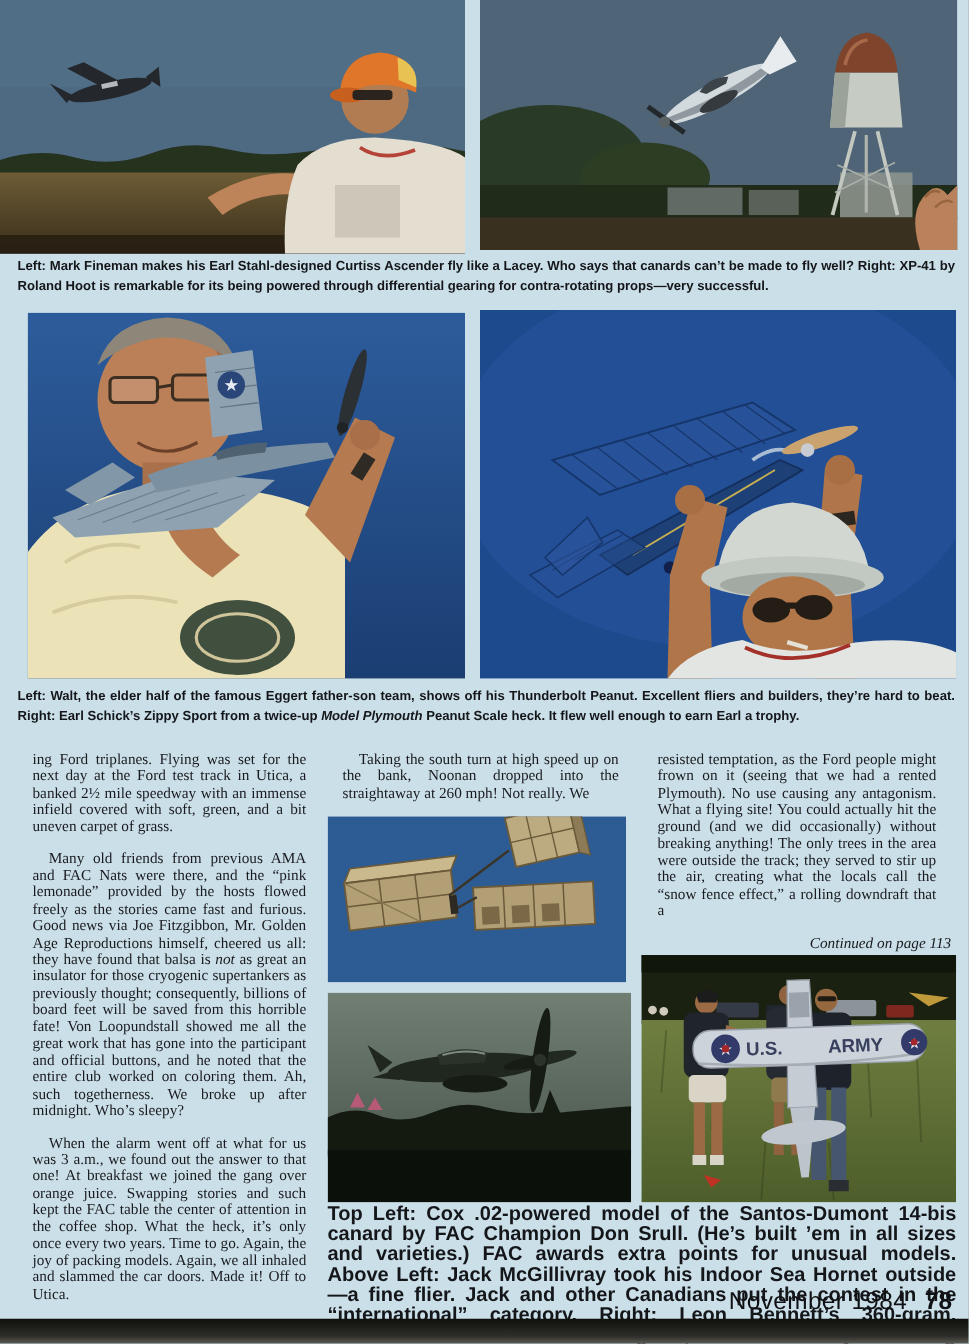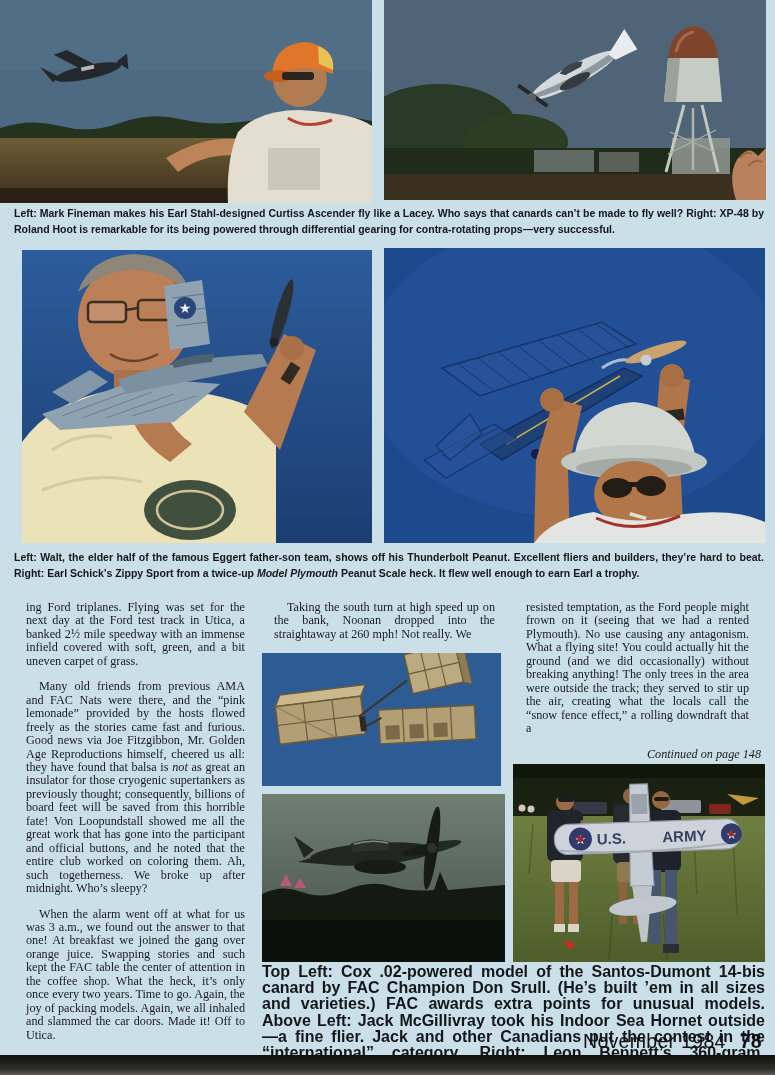--- a/index.html
+++ b/index.html
@@ -87,21 +87,21 @@
         <path d="M-12,-8 Q0,-15 14,-8 L10,-4 L-8,-4 Z" fill="#3c444a"></path>
         <path d="M-54,-17 L-38,15" stroke="#23282c" stroke-width="4"></path>
         <circle cx="-48" cy="0" r="4.5" fill="#5a6266"></circle>
       </g>
       <path d="M352,200 Q342,168 358,154 Q366,146 374,156 L382,148 L382,200 Z" fill="#b9825c"></path>
       <path d="M356,158 Q362,150 368,154 M364,166 Q372,158 378,162" stroke="#96653f" stroke-width="2" fill="none"></path>
     </svg>
   </div>
 
   <div class="caption" style="left:14px;top:206px;width:750px;">
-    <span>Left: Mark Fineman makes his Earl Stahl-designed Curtiss Ascender fly like a Lacey. Who says that canards can’t be made to fly well? Right: XP-48 by Roland Hoot is remarkable for its being powered through differential gearing for contra-rotating props—very successful.</span>
+    <span>Left: Mark Fineman makes his Earl Stahl-designed Curtiss Ascender fly like a Lacey. Who says that canards can’t be made to fly well? Right: XP-41 by Roland Hoot is remarkable for its being powered through differential gearing for contra-rotating props—very successful.</span>
   </div>
 
   <div class="photo" style="left:22px;top:250px;width:350px;height:293px;">
     <svg viewBox="0 0 350 293">
       <defs>
         <linearGradient id="mlSky" x1="0" y1="0" x2="0" y2="1">
           <stop offset="0" stop-color="#2d5c9c"></stop>
             <stop offset="1" stop-color="#1b3e72"></stop>
         </linearGradient>
       </defs>
@@ -244,21 +244,21 @@
         <ellipse cx="52" cy="-6" rx="6" ry="42" fill="#161c14" transform="rotate(8 52 -6)"></ellipse>
         <ellipse cx="52" cy="-6" rx="5" ry="30" fill="#161c14" transform="rotate(78 52 -6)" opacity="0.85"></ellipse>
         <circle cx="52" cy="-6" r="5" fill="#2a322a"></circle>
         <ellipse cx="0" cy="13" rx="26" ry="7" fill="#161c14"></ellipse>
       </g>
     </svg>
   </div>
 
   <div class="bodycol" style="left:514px;top:589px;width:247px;">
     <p>resisted temptation, as the Ford people might frown on it (seeing that we had a rented Plymouth). No use causing any antagonism. What a flying site! You could actually hit the ground (and we did occasionally) without breaking anything! The only trees in the area were outside the track; they served to stir up the air, creating what the locals call the “snow fence effect,” a rolling downdraft that a</p>
-    <span class="continued">Continued on page 148</span>
+    <span class="continued">Continued on page 113</span>
   </div>
 
   <div class="photo" style="left:513px;top:764px;width:252px;height:198px;">
     <svg viewBox="0 0 252 198">
       <defs>
         <linearGradient id="grassG" x1="0" y1="0" x2="0" y2="1">
           <stop offset="0" stop-color="#6f7e40"></stop>
             <stop offset="1" stop-color="#4d5e2b"></stop>
         </linearGradient>
       </defs>

